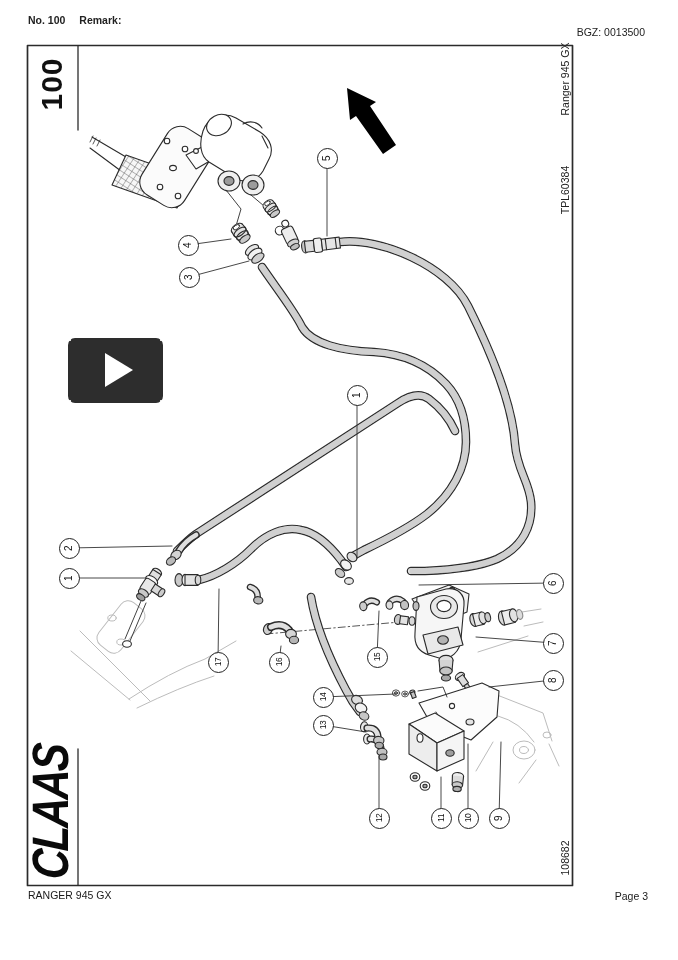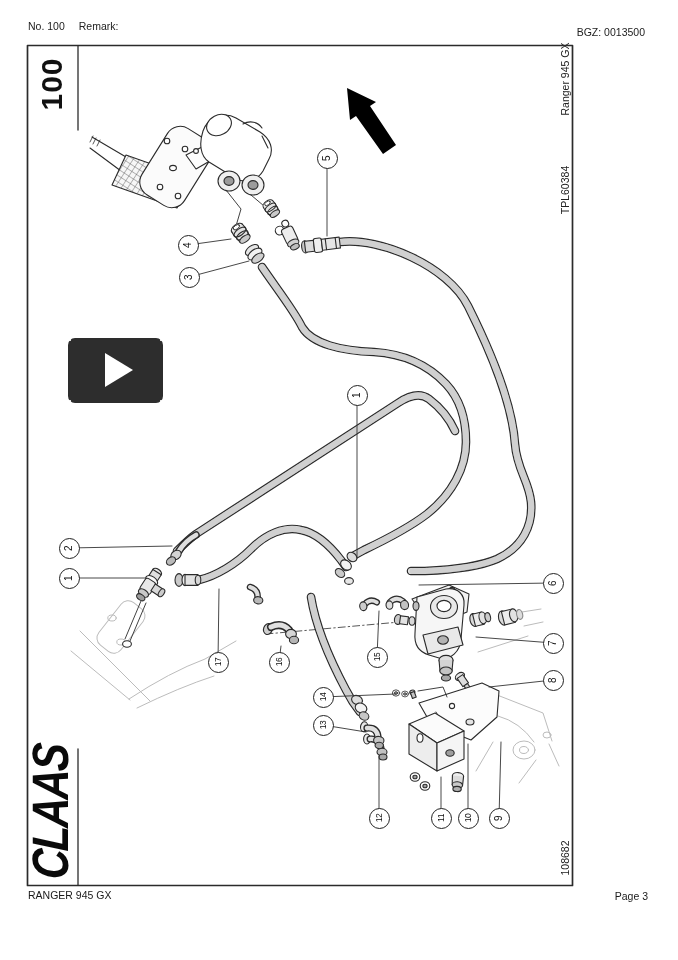--- a/index.html
+++ b/index.html
@@ -1,20 +1,20 @@
 <!DOCTYPE html>
 <html><head>
 <meta charset="utf-8">
 <style>
   html,body{margin:0;padding:0;background:#fff;}
   .page{position:relative;width:678px;height:960px;background:#fff;overflow:hidden;
         font-family:"Liberation Sans",sans-serif;color:#1a1a1a;}
   .abs{position:absolute;}
   .hdr{font-size:10.5px;color:#222;white-space:nowrap;}
-  .hdr-left{left:28px;top:20px;}
+  .hdr-left{left:28px;top:14px;font-weight:bold;}
   .hdr-left span{margin-right:14px;}
   .hdr-right{right:33px;top:26px;}
   .ftr-left{left:28px;top:889px;font-size:10.5px;}
   .ftr-right{right:30px;top:890px;font-size:10.5px;}
   .vtext{position:absolute;transform:translate(-50%,-50%) rotate(-90deg);
          white-space:nowrap;transform-origin:center;}
   .v-sheetnum{font-size:30px;font-weight:700;letter-spacing:1px;color:#111;}
   .v-side{font-size:10.5px;color:#222;}
   .v-claas{font-size:40px;font-weight:700;font-style:italic;letter-spacing:-2px;color:#0a0a0a;
            transform:translate(-50%,-50%) rotate(-90deg) scale(1.05,1.28) skewX(-4deg);}

